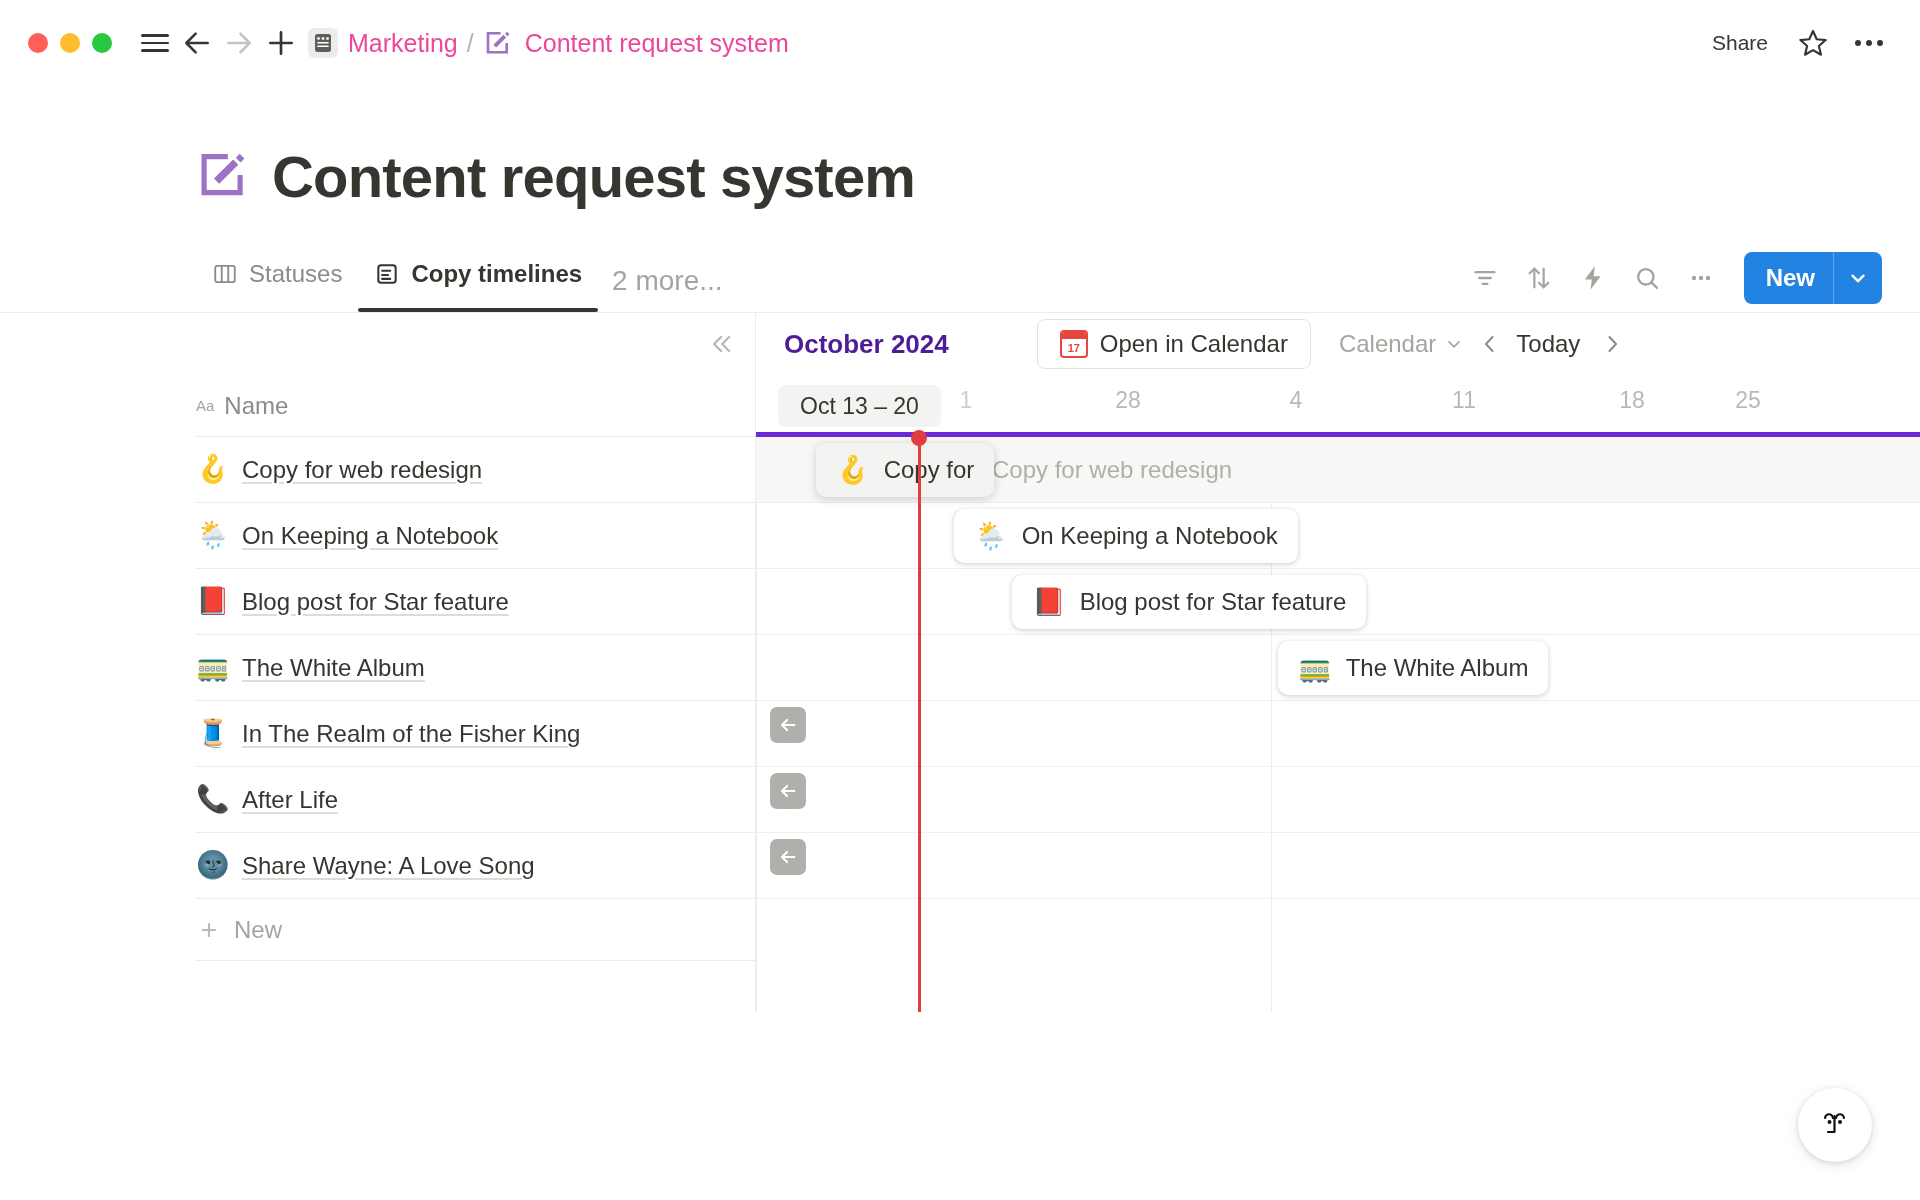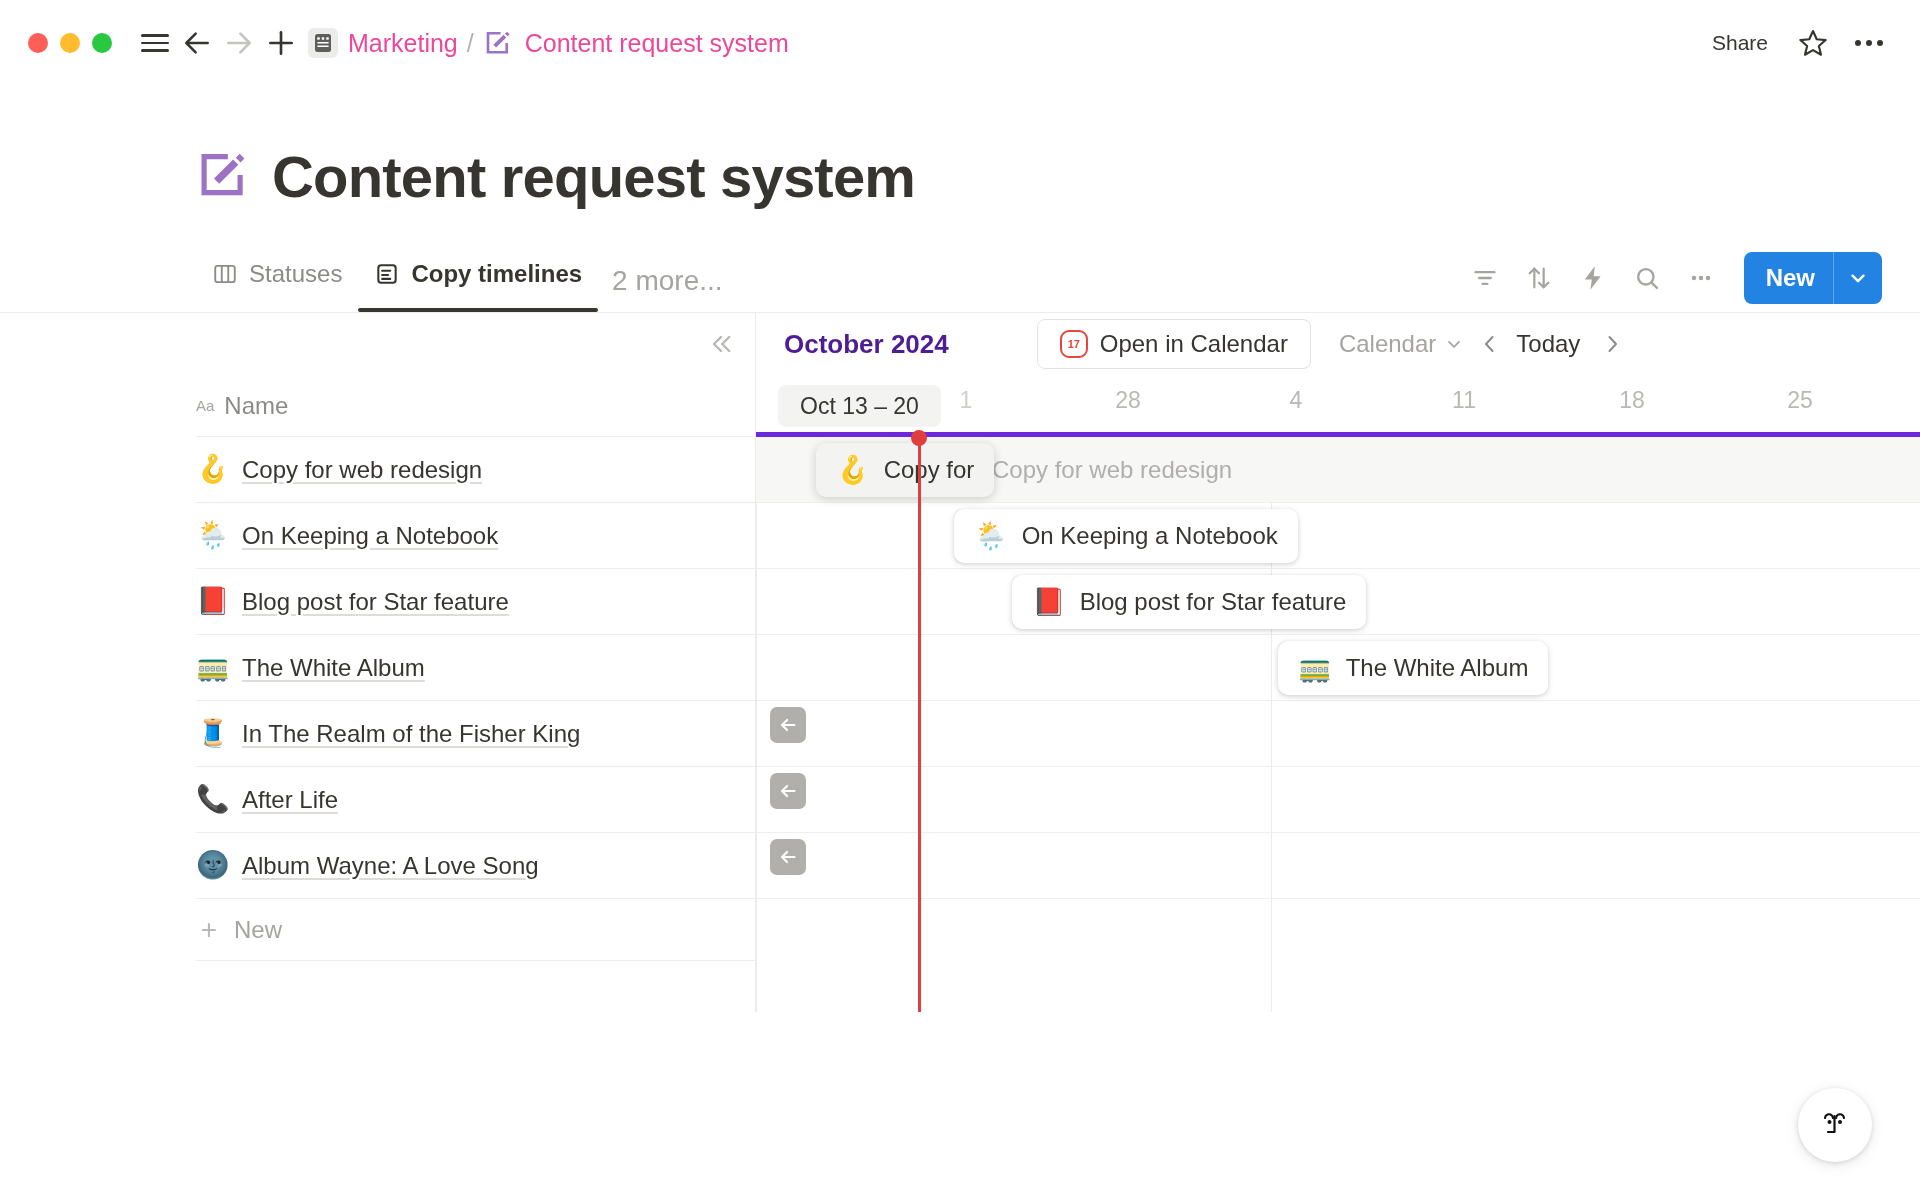--- a/index.html
+++ b/index.html
@@ -174,23 +174,23 @@
   }
   .month-label { font-size: 26px; font-weight: bold; color: #4c1d95; }
   .open-cal {
     display: flex; align-items: center; gap: 12px;
     height: 50px; padding: 0 22px;
     border: 1px solid #e3e2e0; border-radius: 8px;
     font-size: 24px; color: #37352f; cursor: pointer; margin-left: 88px;
     background: #fff;
   }
   .cal-ico {
-    width: 28px; height: 28px; border-radius: 9px;
+    width: 28px; height: 28px; border-radius: 4px;
     background: #fff; border: 2px solid #e8453c;
-    display: flex; overflow: hidden; flex: none;
+    display: flex; flex-direction: column; overflow: hidden; flex: none;
   }
   .cal-ico .top { height: 7px; background: #e8453c; }
   .cal-ico .num { flex: 1; display: flex; align-items: center; justify-content: center; font-size: 11px; color: #e8453c; font-weight: bold; }
   .quarter {
     display: flex; align-items: center; gap: 8px;
     font-size: 24px; color: #a5a49f; margin-left: 28px; cursor: pointer;
   }
   .nav-btn { width: 40px; height: 40px; display: flex; align-items: center; justify-content: center; color: #8c8b87; cursor: pointer; margin-left: 6px; }
   .today-btn { font-size: 24px; color: #37352f; cursor: pointer; padding: 0 6px; }
 
@@ -466,21 +466,21 @@
         <div class="row">
           <span class="emoji">🧵</span>
           <span class="rname">In The Realm of the Fisher King</span>
         </div>
         <div class="row">
           <span class="emoji">📞</span>
           <span class="rname">After Life</span>
         </div>
         <div class="row">
           <span class="emoji">🌚</span>
-          <span class="rname">Album Wayne: A Love Song</span>
+          <span class="rname">Share Wayne: A Love Song</span>
         </div>
 
         <div class="row-new">
           <span class="plus-ico">+</span>
           <span>New</span>
         </div>
       </div>
 
       <div class="tl-right">
 
@@ -515,21 +515,21 @@
           </span>
         </div>
 
         <div class="ruler">
           <span class="week-pill">Oct 13 – 20</span>
           <span class="tick dim" style="left:210px;">1</span>
           <span class="tick" style="left:372px;">28</span>
           <span class="tick" style="left:540px;">4</span>
           <span class="tick" style="left:708px;">11</span>
           <span class="tick" style="left:876px;">18</span>
-          <span class="tick" style="left:1044px;">25</span>
+          <span class="tick" style="left:992px;">25</span>
         </div>
 
         <div class="grid-area">
           <span class="vline" style="left:0px;"></span>
           <span class="vline" style="left:515px;"></span>
 
           <div class="tl-row hl" style="top:0px;"></div>
           <div class="tl-row" style="top:66px;"></div>
           <div class="tl-row" style="top:132px;"></div>
           <div class="tl-row" style="top:198px;"></div>

